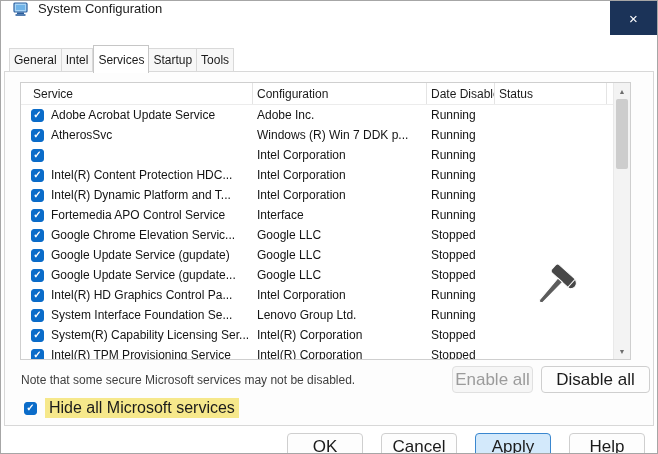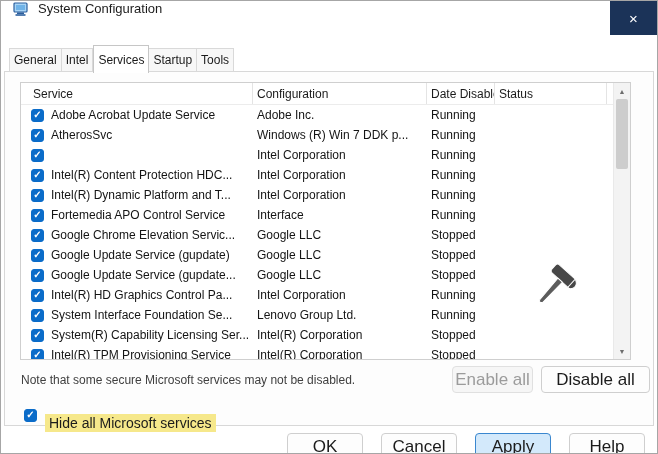--- a/index.html
+++ b/index.html
@@ -125,24 +125,23 @@
   .enable-all { position: absolute; left: 447px; top: 294px; width: 81px; height: 27px; }
   .enable-all.disabled { color: #9b9b9b; background: #f6f6f6; border-color: #e0e0e0; }
   .disable-all { position: absolute; left: 536px; top: 294px; width: 109px; height: 27px; }
 
   
   .hide-row {
     position: absolute; left: 19px; top: 326px;
     display: flex; align-items: center; gap: 8px;
   }
   .hide-label {
-    font-size: 14px; color: #1b1b1b;
+    font-size: 16px; color: #1b1b1b;
     background: var(--highlight, #f6e88b);
     padding: 1px 4px;
-    margin-top: 16px;
   }
 
   
   .footer {
     position: absolute; left: 0; right: 12px; top: 432px;
     display: flex; justify-content: flex-end; gap: 18px;
   }
   .footer-btn { width: 76px; height: 28px; background: #fdfdfd; }
   .footer-btn.accent {
     background: var(--apply-bg, #d3e9fb);

